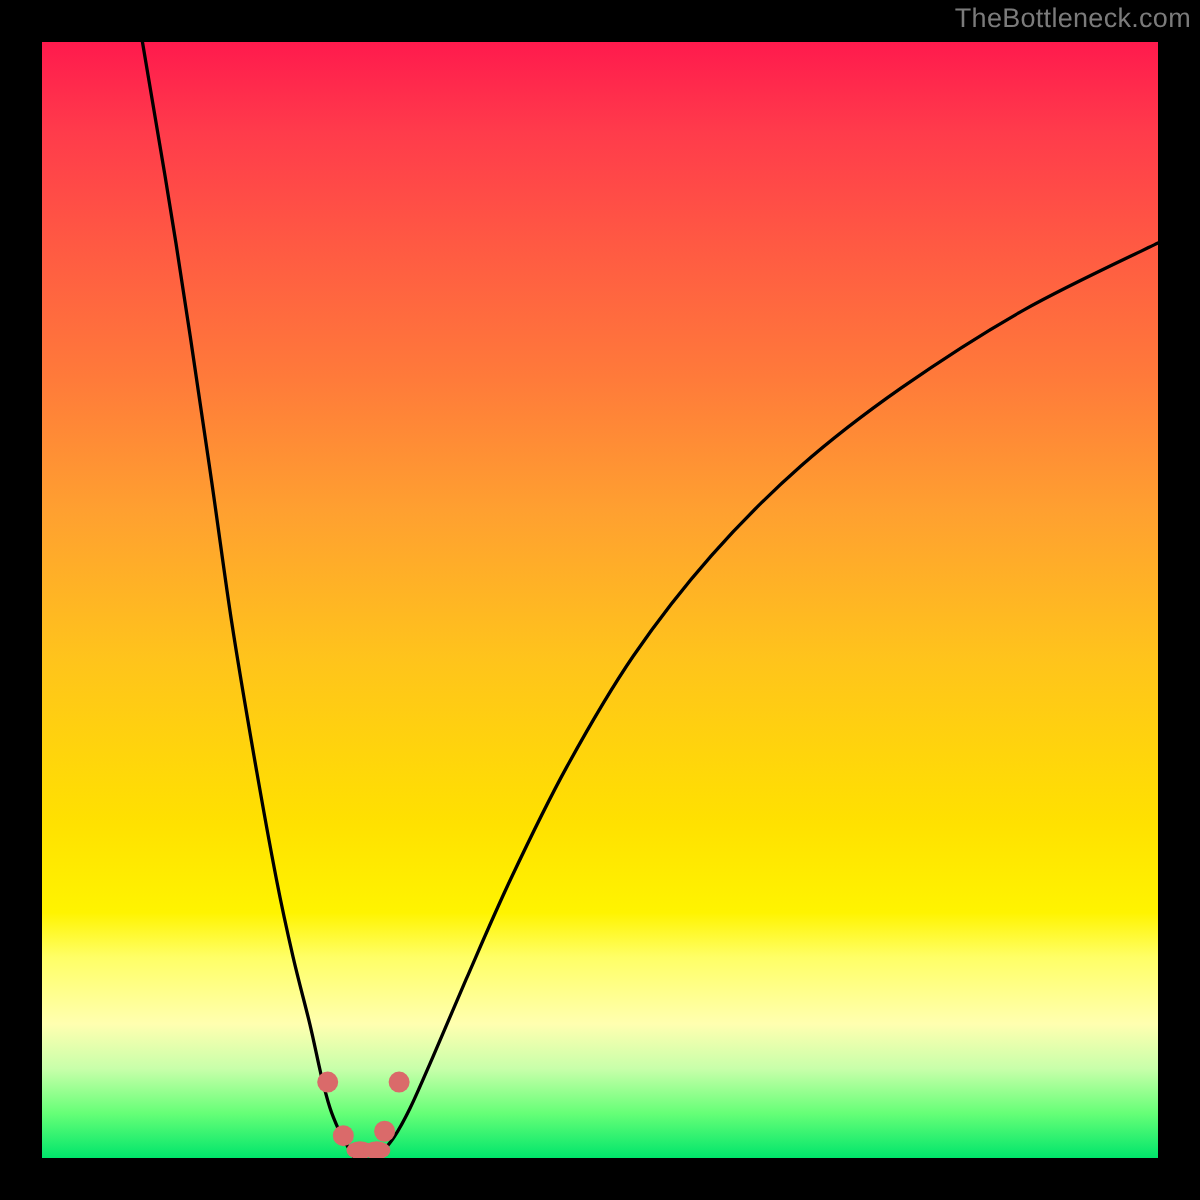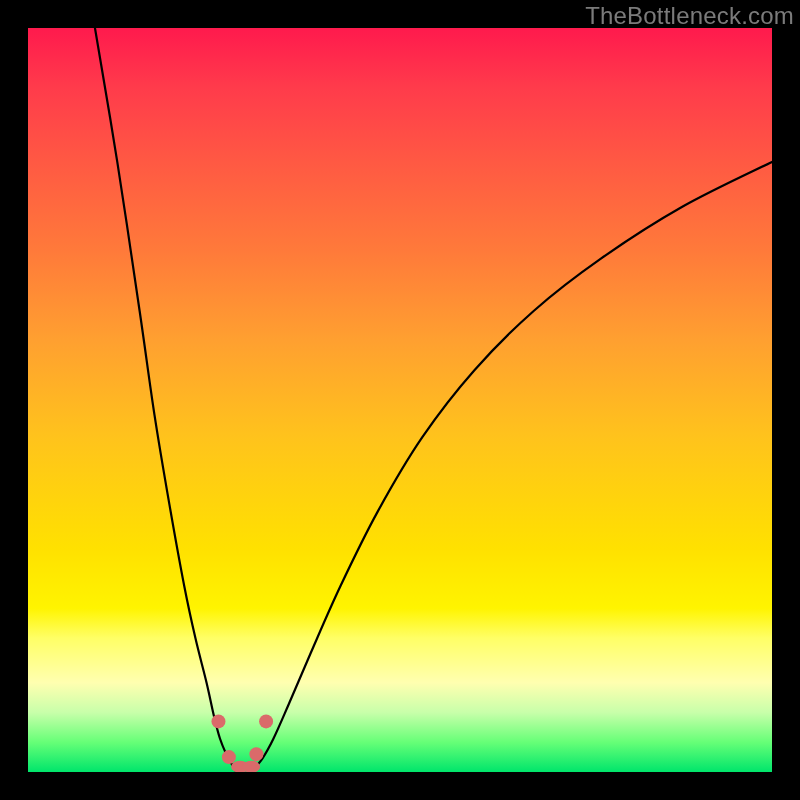--- a/index.html
+++ b/index.html
@@ -30,21 +30,21 @@
       #c8ffaa 92%,
       #66ff77 96%,
       #00e56b 100%
     );
   }
   .watermark {
     position: absolute;
     top: 2px;
     right: 6px;
     font-family: Arial, Helvetica, sans-serif;
-    font-size: 24px;
+    font-size: 18px;
     font-weight: 500;
     color: #7b7b7b;
     letter-spacing: 0.2px;
     user-select: none;
   }
   svg.curves {
     position: absolute;
     left: 0;
     top: 0;
     width: 744px;

